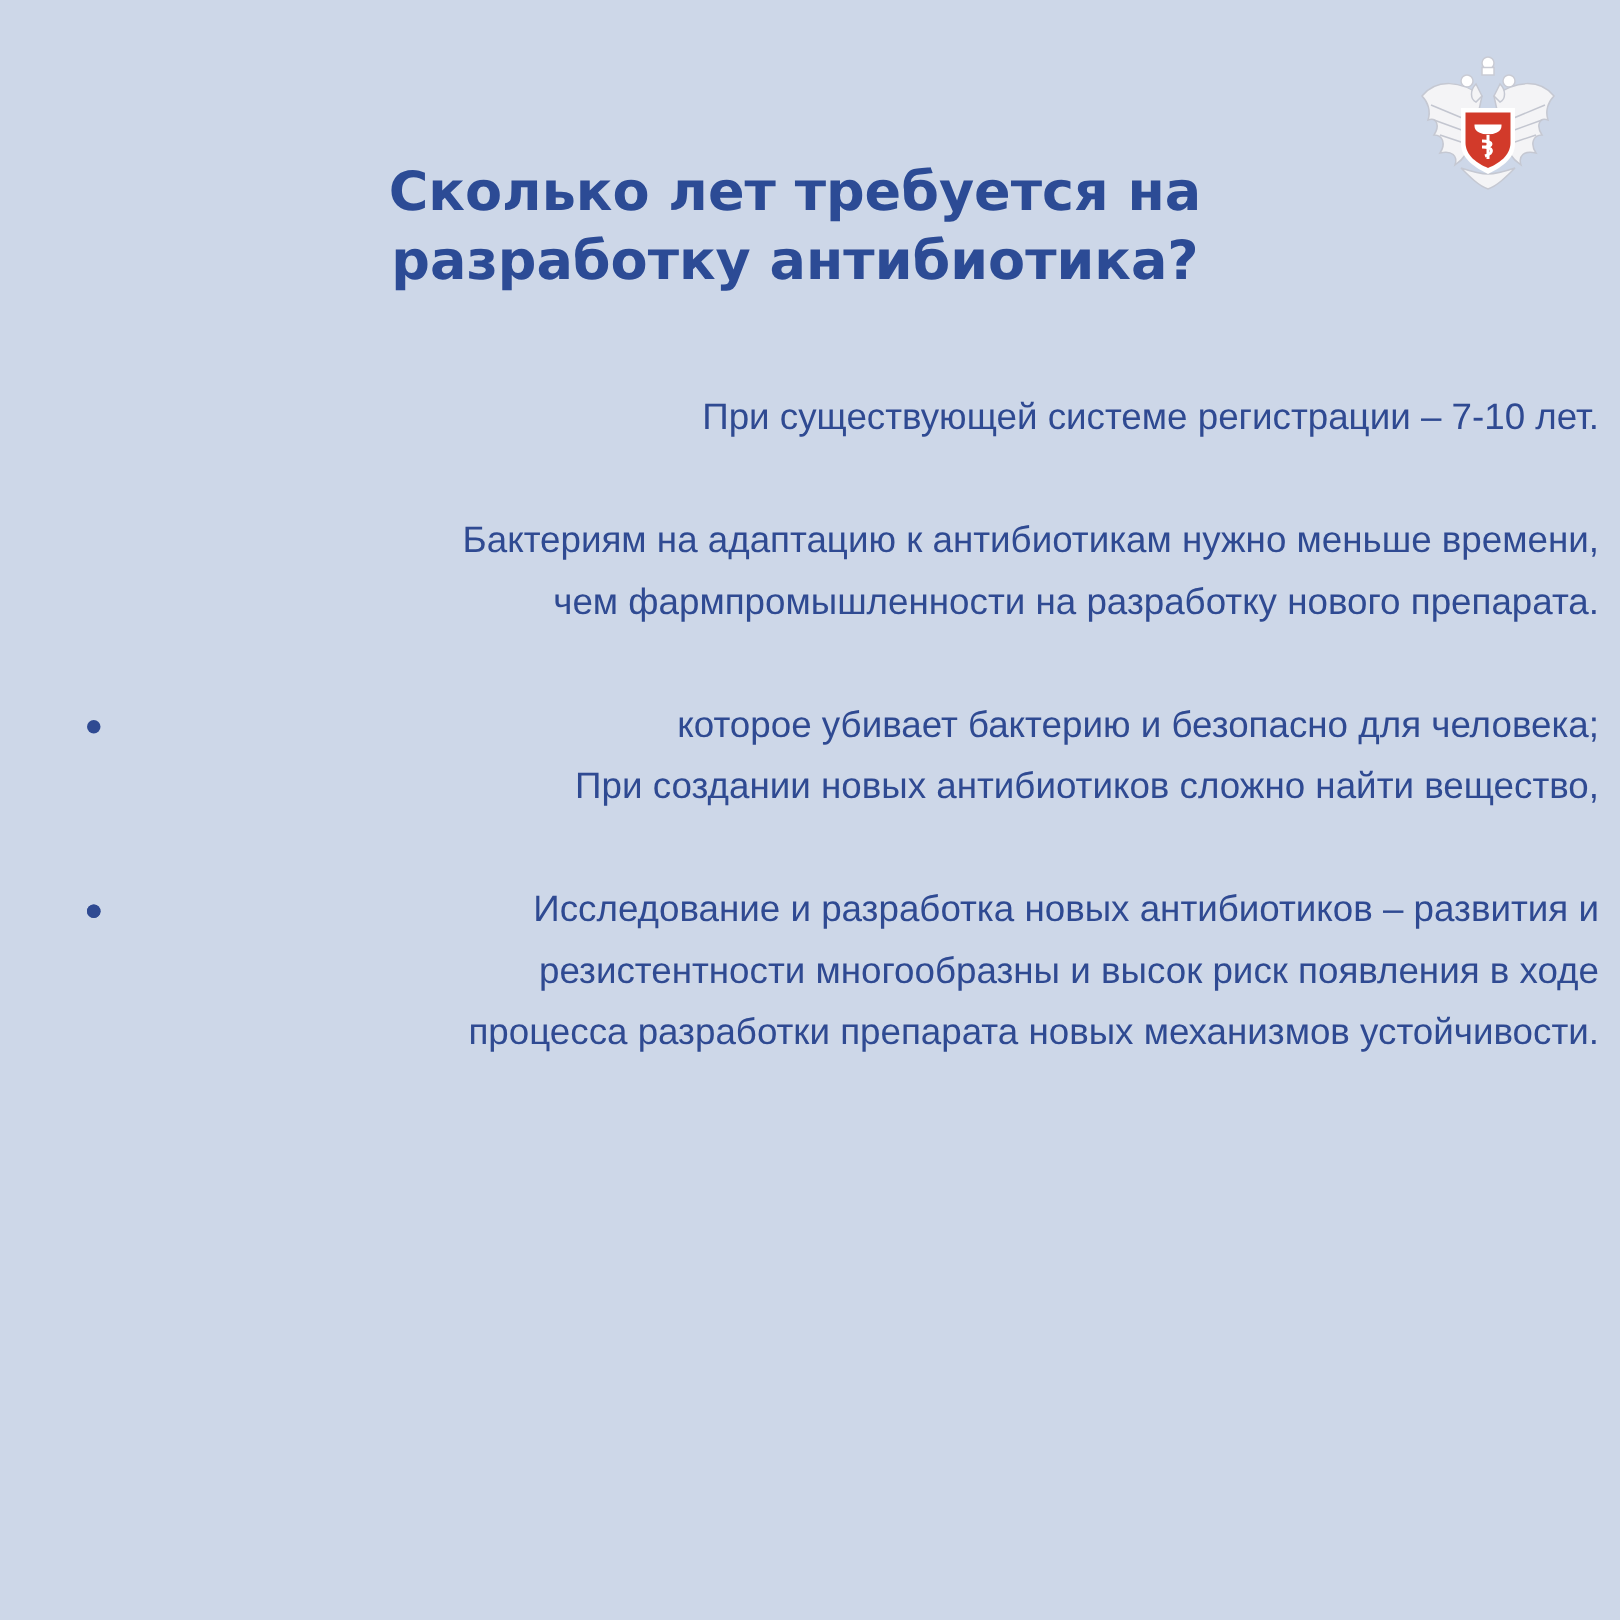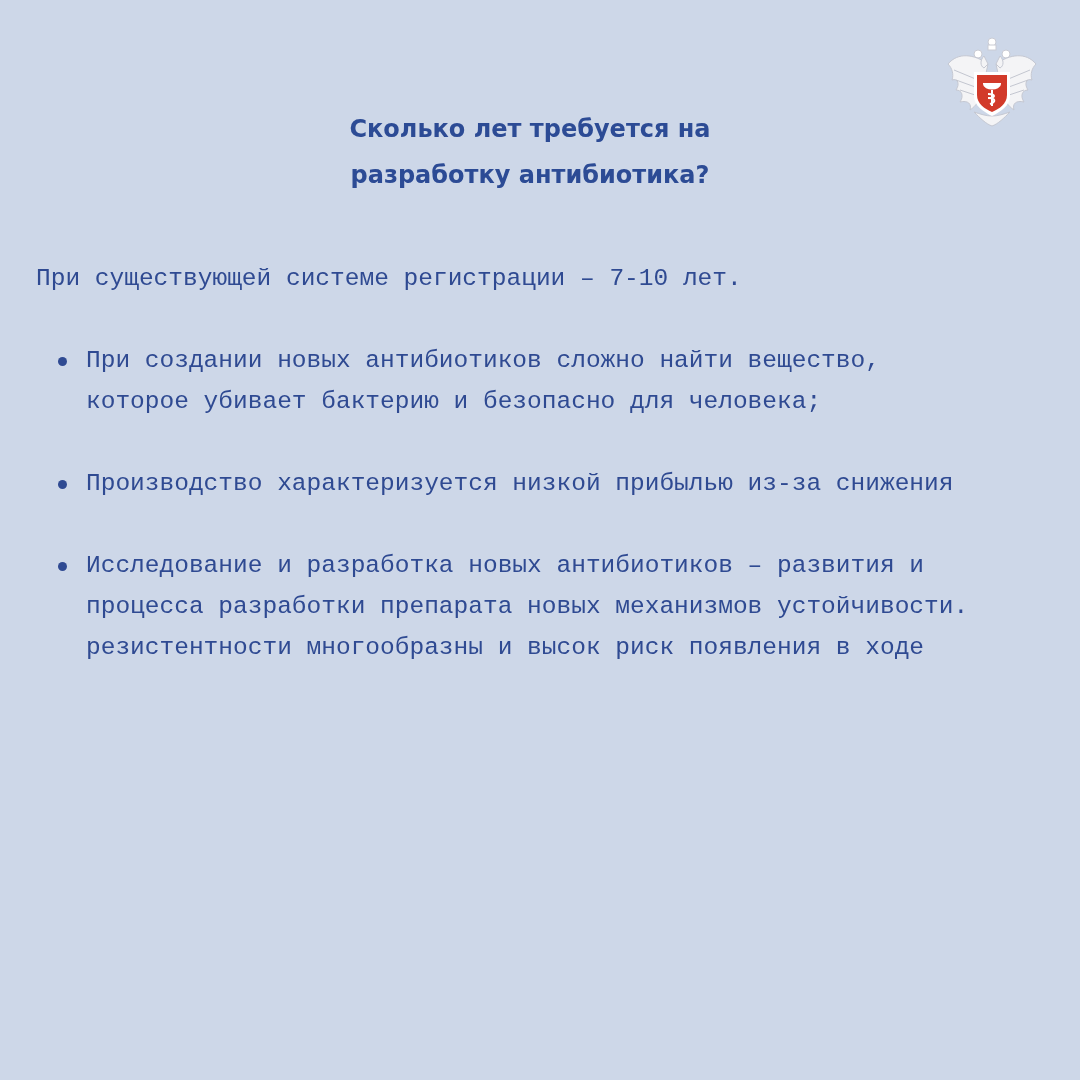--- a/index.html
+++ b/index.html
@@ -23,37 +23,38 @@
       height: 100px;
     }
     .title {
       position: absolute;
       left: 0;
       top: 106px;
       width: 1060px;
       text-align: center;
       font-family: "DejaVu Sans", sans-serif;
       font-weight: bold;
-      font-size: 24px;
+      font-size: 36px;
       line-height: 46px;
       color: #2c4b95;
       letter-spacing: 0px;
     }
     .title .line {
       display: block;
     }
     .content {
       position: absolute;
       left: 36px;
       top: 258px;
       width: 1030px;
-      font-family: Liberation Mono, monospace;
+      font-family: Liberation Sans, sans-serif;
       font-size: 24.5px;
       line-height: 41px;
       color: #2f4a92;
+      text-align: right;
     }
     .para {
       margin: 0 0 41px 0;
     }
     .para .line { display: block; white-space: nowrap; }
     .bullets {
       list-style: none;
       margin: 0;
       padding: 0;
     }
@@ -116,31 +117,34 @@
 
 <div class="title">
   <span class="line">Сколько лет требуется на</span>
   <span class="line">разработку антибиотика?</span>
 </div>
 
 <div class="content">
   <p class="para">
     <span class="line">При существующей системе регистрации – 7-10 лет.</span>
   </p>
+  <p class="para">
+    <span class="line">Бактериям на адаптацию к антибиотикам нужно меньше времени,</span>
+    <span class="line">чем фармпромышленности на разработку нового препарата.</span>
+  </p>
 
   <ul class="bullets">
     <li class="bullet">
       <span class="dot"></span>
+      <span class="line">которое убивает бактерию и безопасно для человека;</span>
       <span class="line">При создании новых антибиотиков сложно найти вещество,</span>
-      <span class="line">которое убивает бактерию и безопасно для человека;</span>
     </li>
     <li class="bullet">
       <span class="dot"></span>
-      <span class="line">Производство характеризуется низкой прибылью из-за снижения</span>
     </li>
     <li class="bullet">
       <span class="dot"></span>
       <span class="line">Исследование и разработка новых антибиотиков – развития и</span>
+      <span class="line">резистентности многообразны и высок риск появления в ходе</span>
       <span class="line">процесса разработки препарата новых механизмов устойчивости.</span>
-      <span class="line">резистентности многообразны и высок риск появления в ходе</span>
     </li>
   </ul>
 </div>
 
 </body></html>

